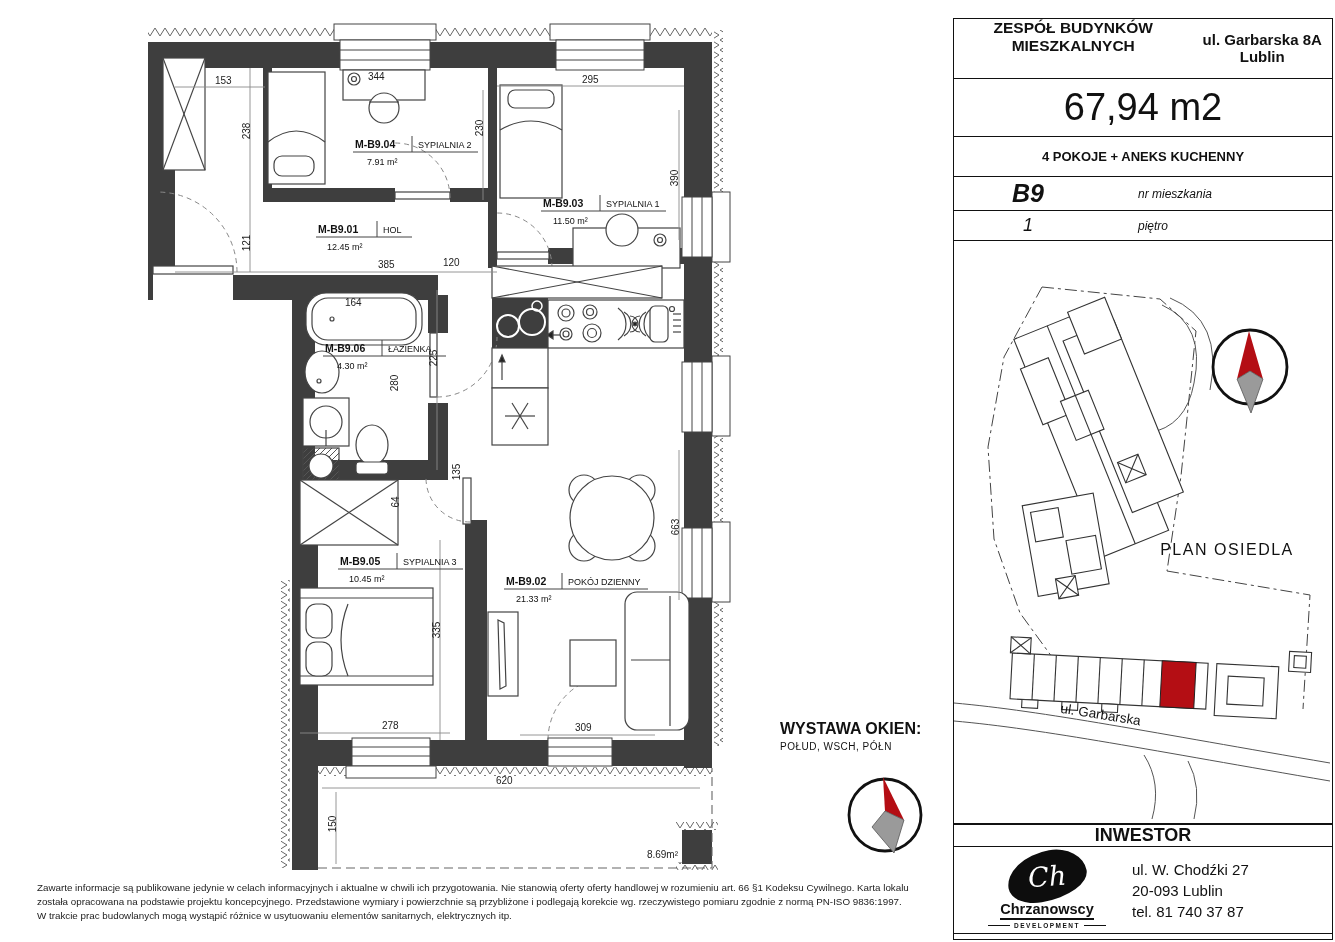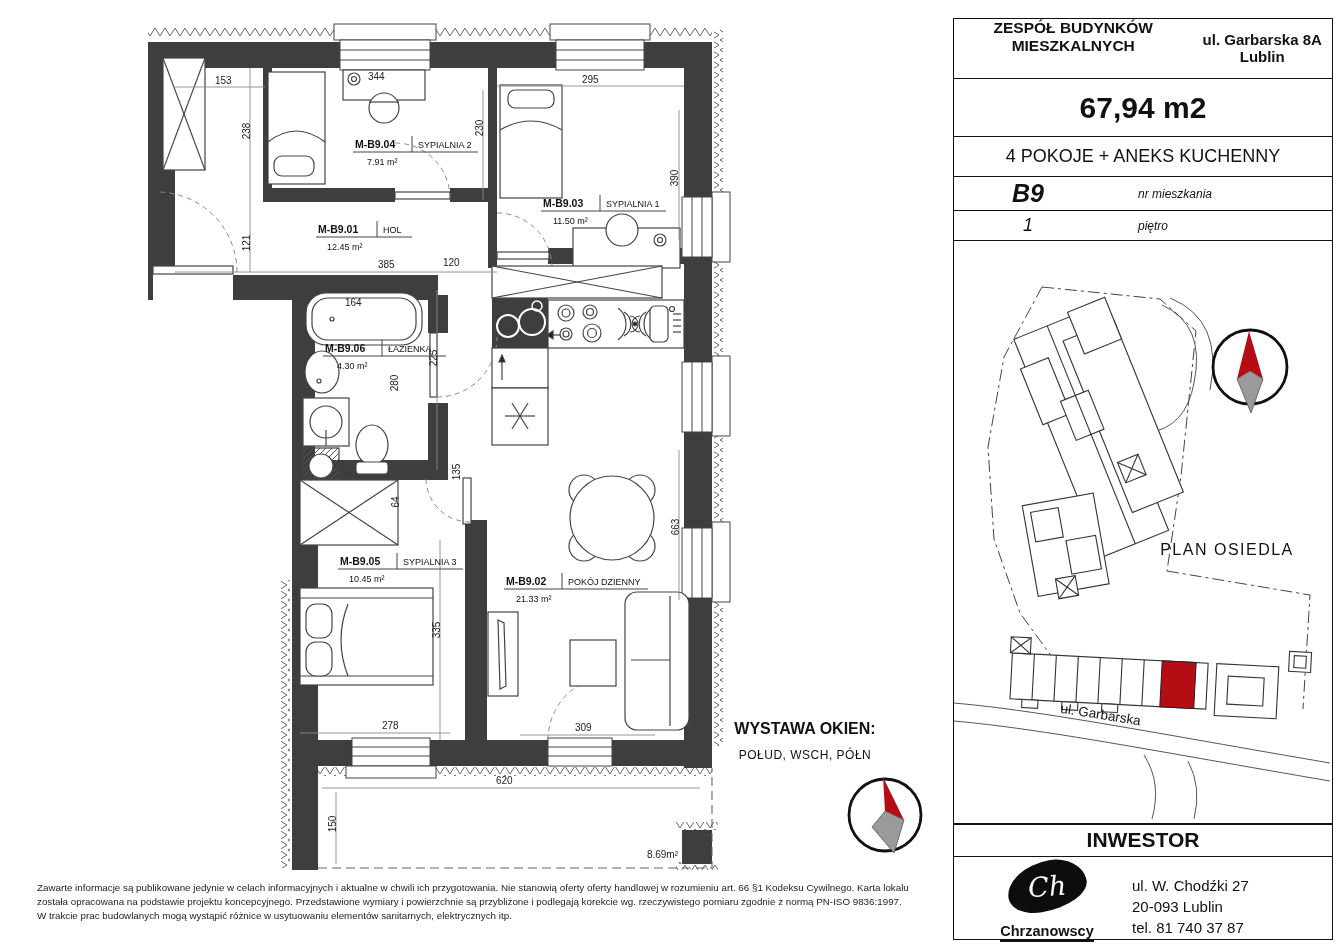--- a/index.html
+++ b/index.html
@@ -15,52 +15,52 @@
   svg .bdash{stroke:#666;stroke-width:1.1;fill:none;stroke-dasharray:9 5;}
   svg .dim{font:10px "Liberation Sans",sans-serif;fill:#222;}
   svg .rl-code{font:700 10.5px "Liberation Sans",sans-serif;fill:#111;}
   svg .rl-name{font:9px "Liberation Sans",sans-serif;fill:#111;}
   svg .rl-area{font:9px "Liberation Sans",sans-serif;fill:#111;}
   svg .sp{fill:none;stroke:#333;stroke-width:1.1;}
   svg .spf{fill:#fff;stroke:#333;stroke-width:1.1;}
   svg .bnd{fill:none;stroke:#444;stroke-width:1;stroke-dasharray:12 4 3 4;}
   svg .road{fill:none;stroke:#555;stroke-width:1;}
   
-  .exposure{position:absolute;left:708px;top:720px;width:194px;text-align:center;}
+  .exposure{position:absolute;left:780px;top:720px;width:194px;}
   .exposure .l1{font-weight:700;font-size:16px;}
-  .exposure .l2{font-size:12px;letter-spacing:.5px;margin-top:10px;}
+  .exposure .l2{font-size:10px;letter-spacing:.5px;margin-top:3px;}
   
   .panel{position:absolute;left:953px;top:18px;width:380px;height:922px;
          border:1.6px solid #111;box-sizing:border-box;display:flex;flex-direction:column;}
   .panel .row{border-bottom:1.6px solid #111;box-sizing:border-box;flex:0 0 auto;}
   .r-title{height:60px;display:flex;flex-direction:row;justify-content:center;text-align:center;}
   .r-title .t1{font-weight:700;font-size:15.5px;}
   .r-title .t2{font-weight:700;font-size:15px;margin-top:12px;}
   .r-area{height:58px;display:flex;align-items:center;justify-content:center;
-          font-weight:700;font-size:30px;}
+          font-weight:400;font-size:38px;}
   .r-layout{height:40px;display:flex;align-items:center;justify-content:center;
-            font-weight:400;font-size:18px;}
+            font-weight:700;font-size:13px;}
   .r-unit,.r-floor{display:grid;grid-template-columns:148px 1fr;align-items:center;font-style:italic;}
   .r-unit{height:34px;}
   .r-floor{height:30px;}
   .cell-l{text-align:center;}
   .r-unit .cell-l{font-weight:700;font-size:25px;}
   .r-floor .cell-l{font-size:18px;}
   .cell-r{font-size:12px;padding-left:36px;}
   .r-site{height:584px;position:relative;}
-  .r-invh{height:34px;display:flex;align-items:center;justify-content:center;
-          font-weight:700;font-size:21px;border-top:1.6px solid #111;margin-top:-1.6px;}
+  .r-invh{height:24px;display:flex;align-items:center;justify-content:center;
+          font-weight:700;font-size:18px;border-top:1.6px solid #111;margin-top:-1.6px;}
   .r-invb{flex:1 1 auto;border-bottom:none;display:flex;align-items:center;padding:4px 10px 4px 34px;gap:26px;}
   .logo{display:flex;flex-direction:column;align-items:center;width:118px;}
   .logo-blob{width:80px;height:50px;background:#0d0d0d;
              border-radius:58% 42% 62% 38%/62% 52% 48% 38%;transform:rotate(-10deg);
              display:flex;align-items:center;justify-content:center;}
   .logo-blob span{color:#fff;font-family:"DejaVu Serif",serif;font-style:italic;font-size:27px;
                   transform:rotate(6deg);}
-  .logo-name{font-weight:700;font-size:14.5px;border-bottom:2px solid #111;margin-top:12px;padding-bottom:1px;}
+  .logo-name{font-weight:700;font-size:14.5px;border-bottom:2px solid #111;margin-top:0;padding-bottom:1px;}
   .logo-sub{display:flex;align-items:center;gap:4px;width:100%;margin-top:2px;}
   .logo-sub i{flex:1;border-top:1.6px solid #111;}
   .logo-sub span{font-style:normal;font-size:6.5px;letter-spacing:1.5px;font-weight:700;}
   .inv-addr{font-size:15px;line-height:1.4;}
   
   .disclaimer{position:absolute;left:37px;top:881px;width:905px;font-size:9.8px;line-height:1.42;color:#222;}
 </style>
 </head>
 <body>
 

